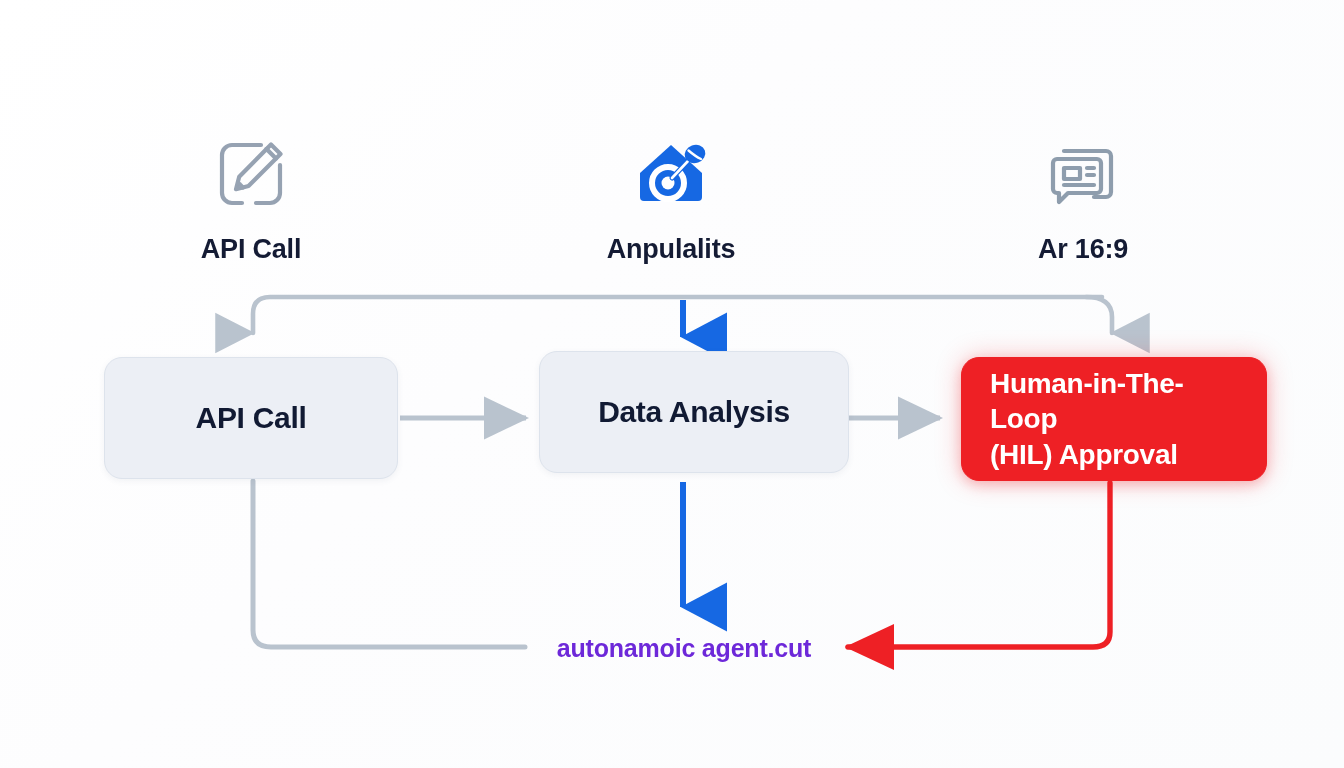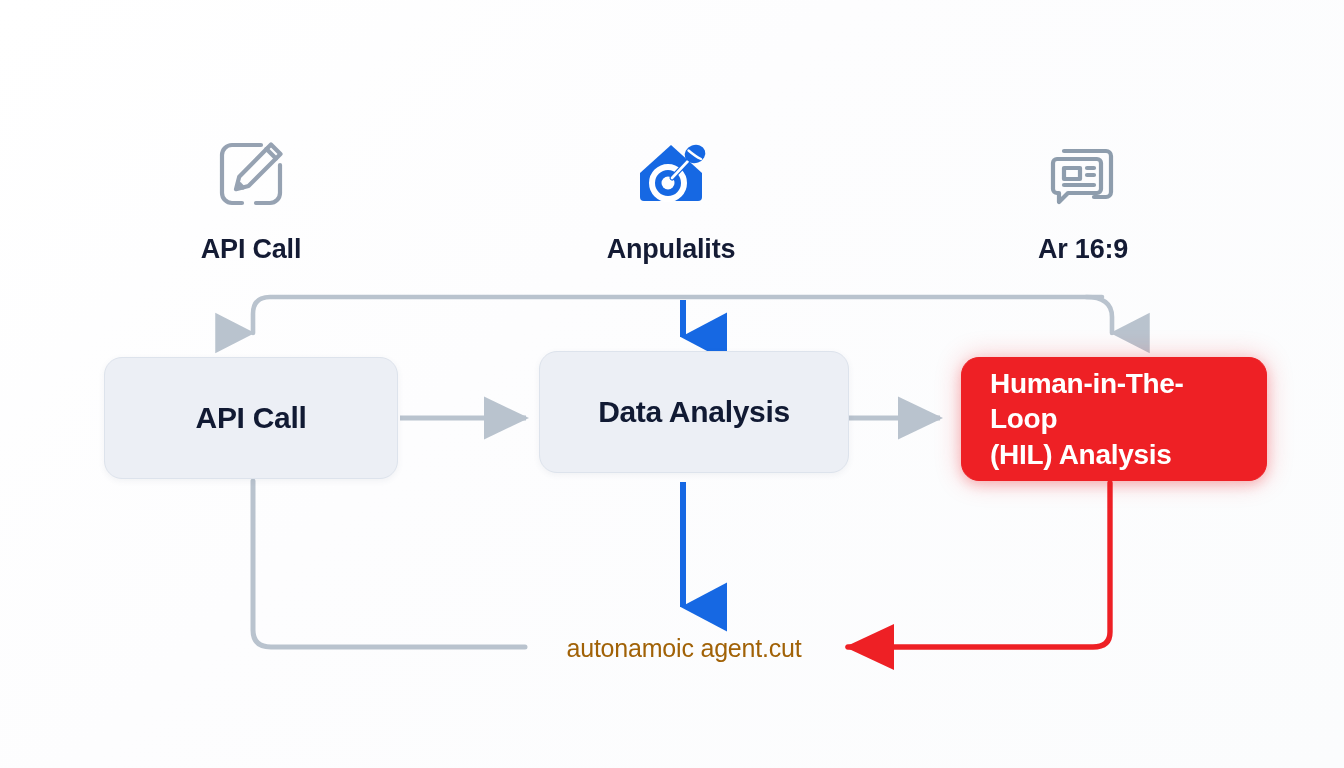--- a/index.html
+++ b/index.html
@@ -82,23 +82,24 @@
   #node-hil  { left: 961px;  top: 357px; width: 306px; height: 124px; justify-content: center; }
 
   
   #bottom-caption {
     position: absolute;
     left: 541px;
     top: 634px;
     width: 286px;
     text-align: center;
     font-size: 25px;
-    color: #a16207;
+    color: #6d28d9;
     white-space: nowrap;
     letter-spacing: -0.2px;
+    font-weight: bold;
   }
 
   
   #wires {
     position: absolute;
     left: 0; top: 0;
     width: 1344px;
     height: 768px;
     pointer-events: none;
   }
@@ -187,18 +188,18 @@
 
   <div class="node gray" id="node-api">
     <span class="nlabel">API Call</span>
   </div>
 
   <div class="node gray" id="node-data">
     <span class="nlabel">Data Analysis</span>
   </div>
 
   <div class="node red" id="node-hil">
-    <span class="nlabel"><span>Human-in-The-Loop</span><br><span>(HIL) Analysis</span></span>
+    <span class="nlabel"><span>Human-in-The-Loop</span><br><span>(HIL) Approval</span></span>
   </div>
 
   <div id="bottom-caption">autonamoic agent.cut</div>
 
 </div>
 
 </body></html>

